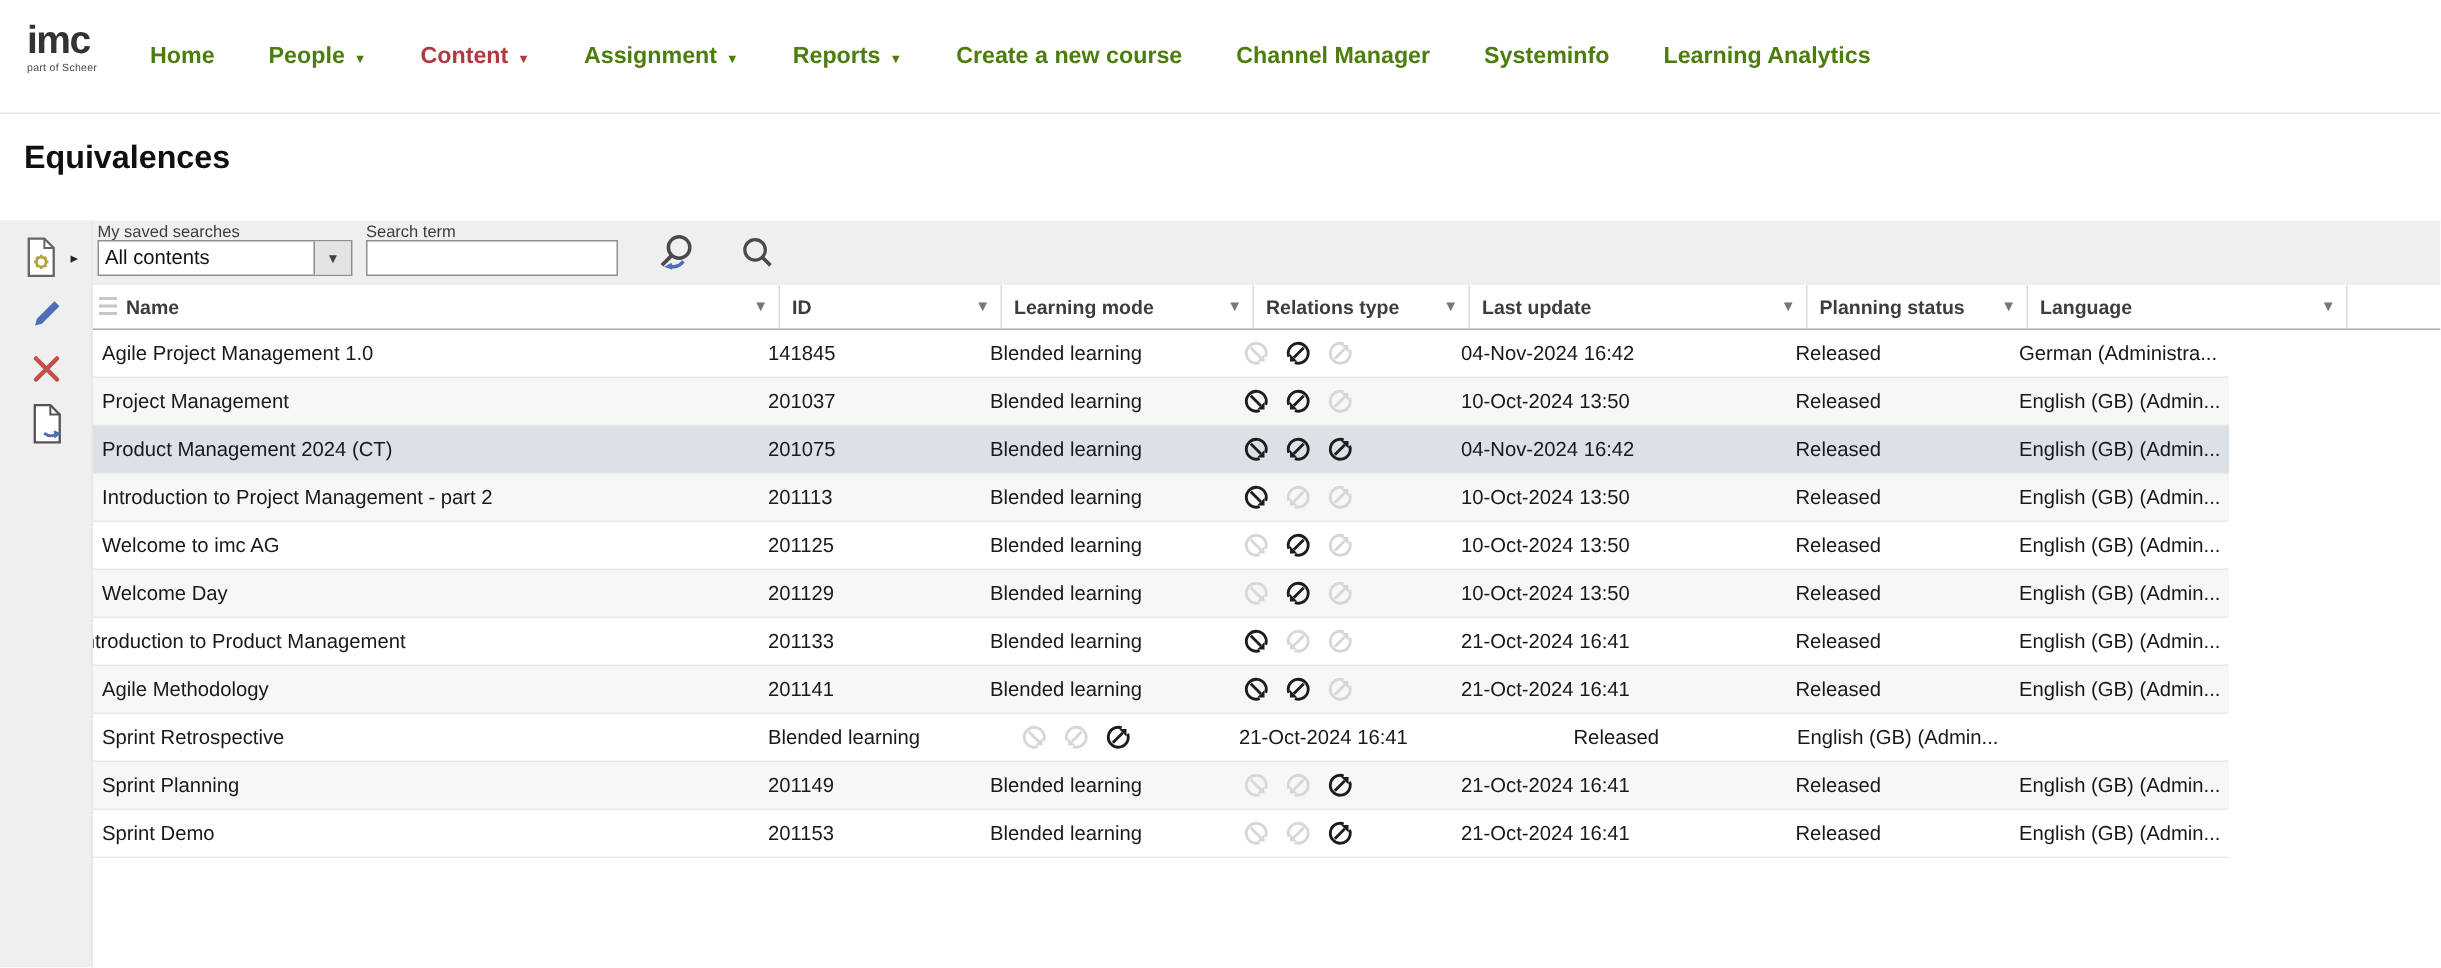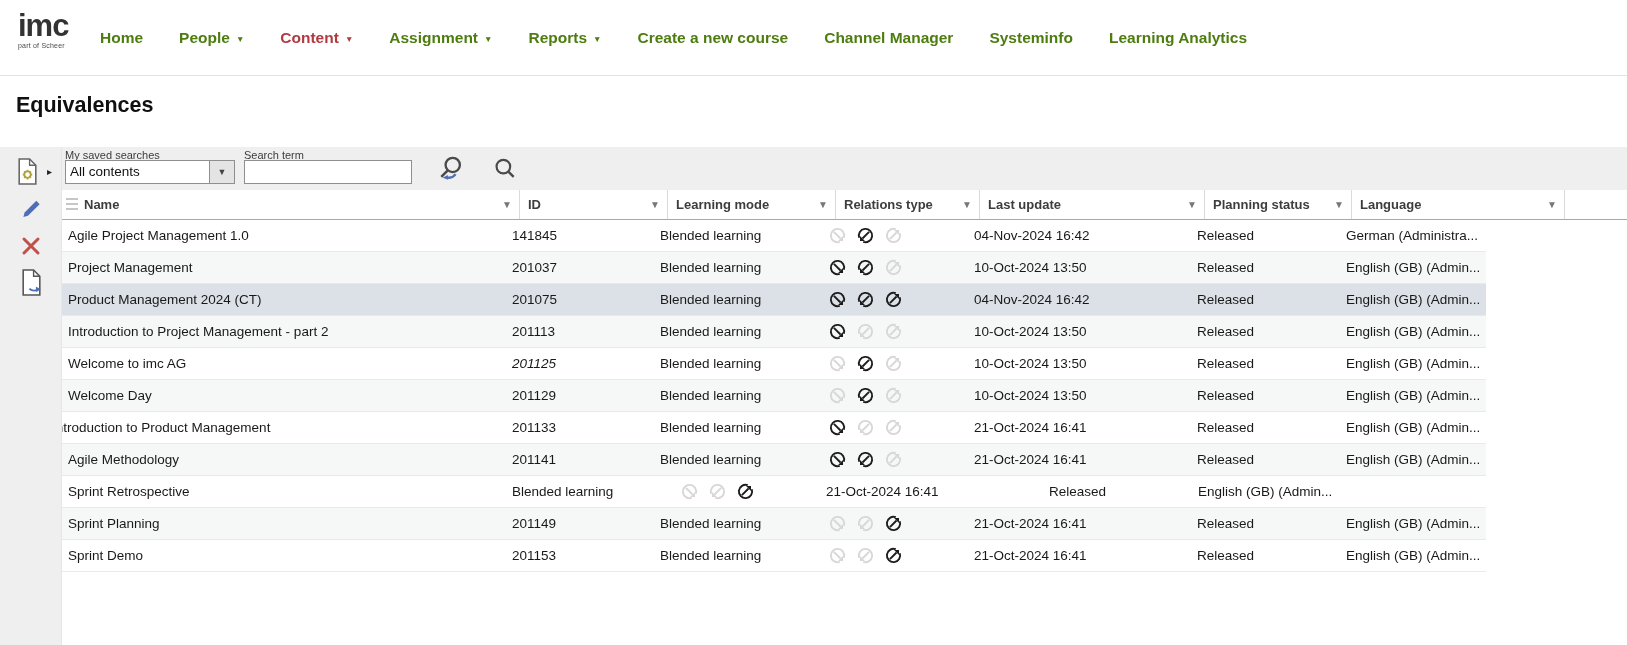--- a/index.html
+++ b/index.html
@@ -6,21 +6,21 @@
     --accent:#b03a40; --bar:#efefef; --sel:#dbe1e6; --stripe:#f6f7f7;
     --relon:#1c1c1c; --reloff:#d7d7d7; --iblue:#4e6fb5; --ired:#c0504a; --iolive:#b0a23e;
   }
   *{margin:0;padding:0;box-sizing:border-box}
   body{background:#fff}
   .app{position:relative;width:1627px;height:645px;background:#fff;overflow:hidden;
        font-family:"Liberation Sans",sans-serif;}
   
   .topbar{position:absolute;left:0;top:0;width:1627px;height:76px;background:#fff;border-bottom:1px solid #e3e3e3}
   .logo{position:absolute;left:18px;top:11px;cursor:pointer}
-  .logo-text{font-size:31px;font-weight:800;color:#333;line-height:30px;letter-spacing:-1px}
+  .logo-text{font-size:26px;font-weight:800;color:#333;line-height:30px;letter-spacing:-1px}
   .logo-sub{font-size:7px;color:#4a4a4a;margin-top:1px;letter-spacing:.2px}
   nav{position:absolute;left:100px;top:0;height:76px;display:flex;align-items:center;gap:36px}
   .nav-item{font-size:15.5px;font-weight:600;color:#4d7c0f;cursor:pointer;display:flex;align-items:center;gap:6px;white-space:nowrap}
   .nav-item.active{color:var(--accent)}
   .caret{font-size:8.5px;line-height:1;transform:translateY(1px)}
   
   .page-title{position:absolute;left:16px;top:93px;font-size:21.5px;font-weight:700;color:#101010}
   
   .filterbar{position:absolute;left:0;top:147px;width:1627px;height:43px;background:var(--bar)}
   .sidebar{position:absolute;left:0;top:147px;width:62px;height:498px;background:var(--bar);border-right:1px solid #e6e6e6;z-index:2}
@@ -292,21 +292,21 @@
               <polygon points="10.6,4.2 15.8,4.2 15.8,9.4" fill="currentColor"></polygon>
             </svg>
           </span>
         </div>
         <div class="td" style="width: 225px; padding-left: 10px;">10-Oct-2024 13:50</div>
         <div class="td" style="width: 147px; padding-left: 8px;">Released</div>
         <div class="td" style="width: 150px; padding-left: 10px;">English (GB) (Admin...</div>
       </div>
       <div class="tr">
         <div class="td" style="width: 458px; padding-left: 22px;">Welcome to imc AG</div>
-        <div class="td" style="width: 148px; padding-left: 8px; font-style: italic;">201125</div>
+        <div class="td" style="width: 148px; padding-left: 8px;">201125</div>
         <div class="td" style="width: 168px; padding-left: 8px;">Blended learning</div>
         <div class="td rels" style="width: 144px; padding-left: 8px;">
           <span class="rel off">
             <svg width="19" height="19" viewBox="0 0 20 20">
               <path d="M12.4,16.6 A7,7 0 1 1 16.6,12.4" fill="none" stroke="currentColor" stroke-width="2"></path>
               <path d="M6.2,6.2 L13.2,13.2" stroke="currentColor" stroke-width="2"></path>
               <polygon points="15.8,10.6 15.8,15.8 10.6,15.8" fill="currentColor"></polygon>
             </svg>
           </span>
           <span class="rel on">

